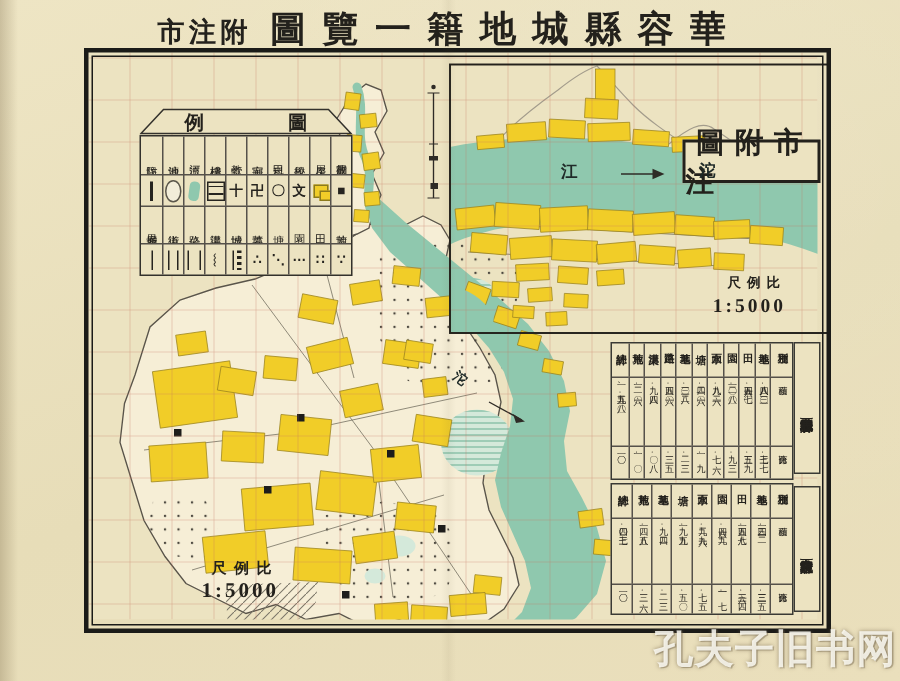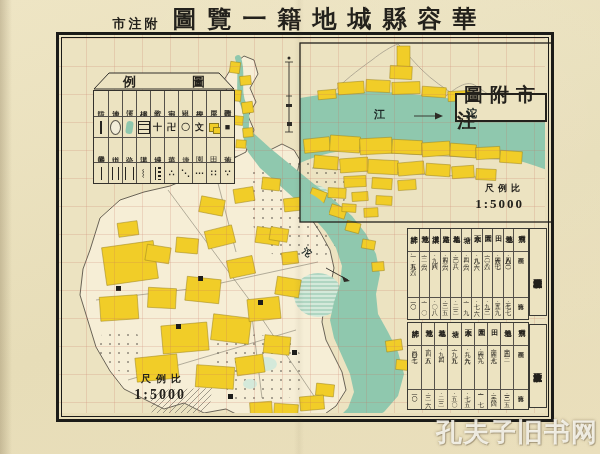--- a/index.html
+++ b/index.html
@@ -24,21 +24,21 @@
   .cream{fill:#f6eed6;stroke:#59544a;stroke-width:.9;}
   .water{fill:var(--teal);}
   .street{stroke:#6f6a5c;stroke-width:.6;fill:none;opacity:.85;}
   .contour{stroke:#a39c8c;stroke-width:.8;fill:none;}
   .inkline{stroke:#2e2b26;fill:none;}
 
   .frame{position:absolute;left:56px;top:32px;width:492px;height:384px;border:3px solid #1b1b18;z-index:2;pointer-events:none;}
   .frame::after{content:"";position:absolute;inset:2px;border:1px solid #1b1b18;}
 
   .title-row{position:absolute;top:3px;left:0;right:0;display:flex;justify-content:center;align-items:flex-end;gap:12px;z-index:3;}
-  .title-anno{font-size:13px;font-weight:bold;letter-spacing:3px;padding-bottom:2px;}
+  .title-anno{font-size:18px;font-weight:bold;letter-spacing:3px;padding-bottom:2px;}
   .title-main{font-size:24px;font-weight:bold;letter-spacing:11px;white-space:nowrap;}
 
   .legend{position:absolute;left:93px;top:72px;width:142px;z-index:3;}
   .legend-head{position:relative;width:142px;height:18px;}
   .legend-head .hz{position:absolute;top:1px;font-size:13px;font-weight:bold;}
   .legend-head .hz.l{left:30px;} .legend-head .hz.r{right:30px;}
   .legend-grid{display:grid;grid-template-columns:repeat(10,1fr);grid-template-rows:25px 21px 25px 21px;
     background:var(--panel);border:1px solid #33312c;}
   .lg-cell{border-left:1px solid #55514a;display:flex;align-items:center;justify-content:center;overflow:hidden;}
   .lg-cell.c0{border-left:none;}

